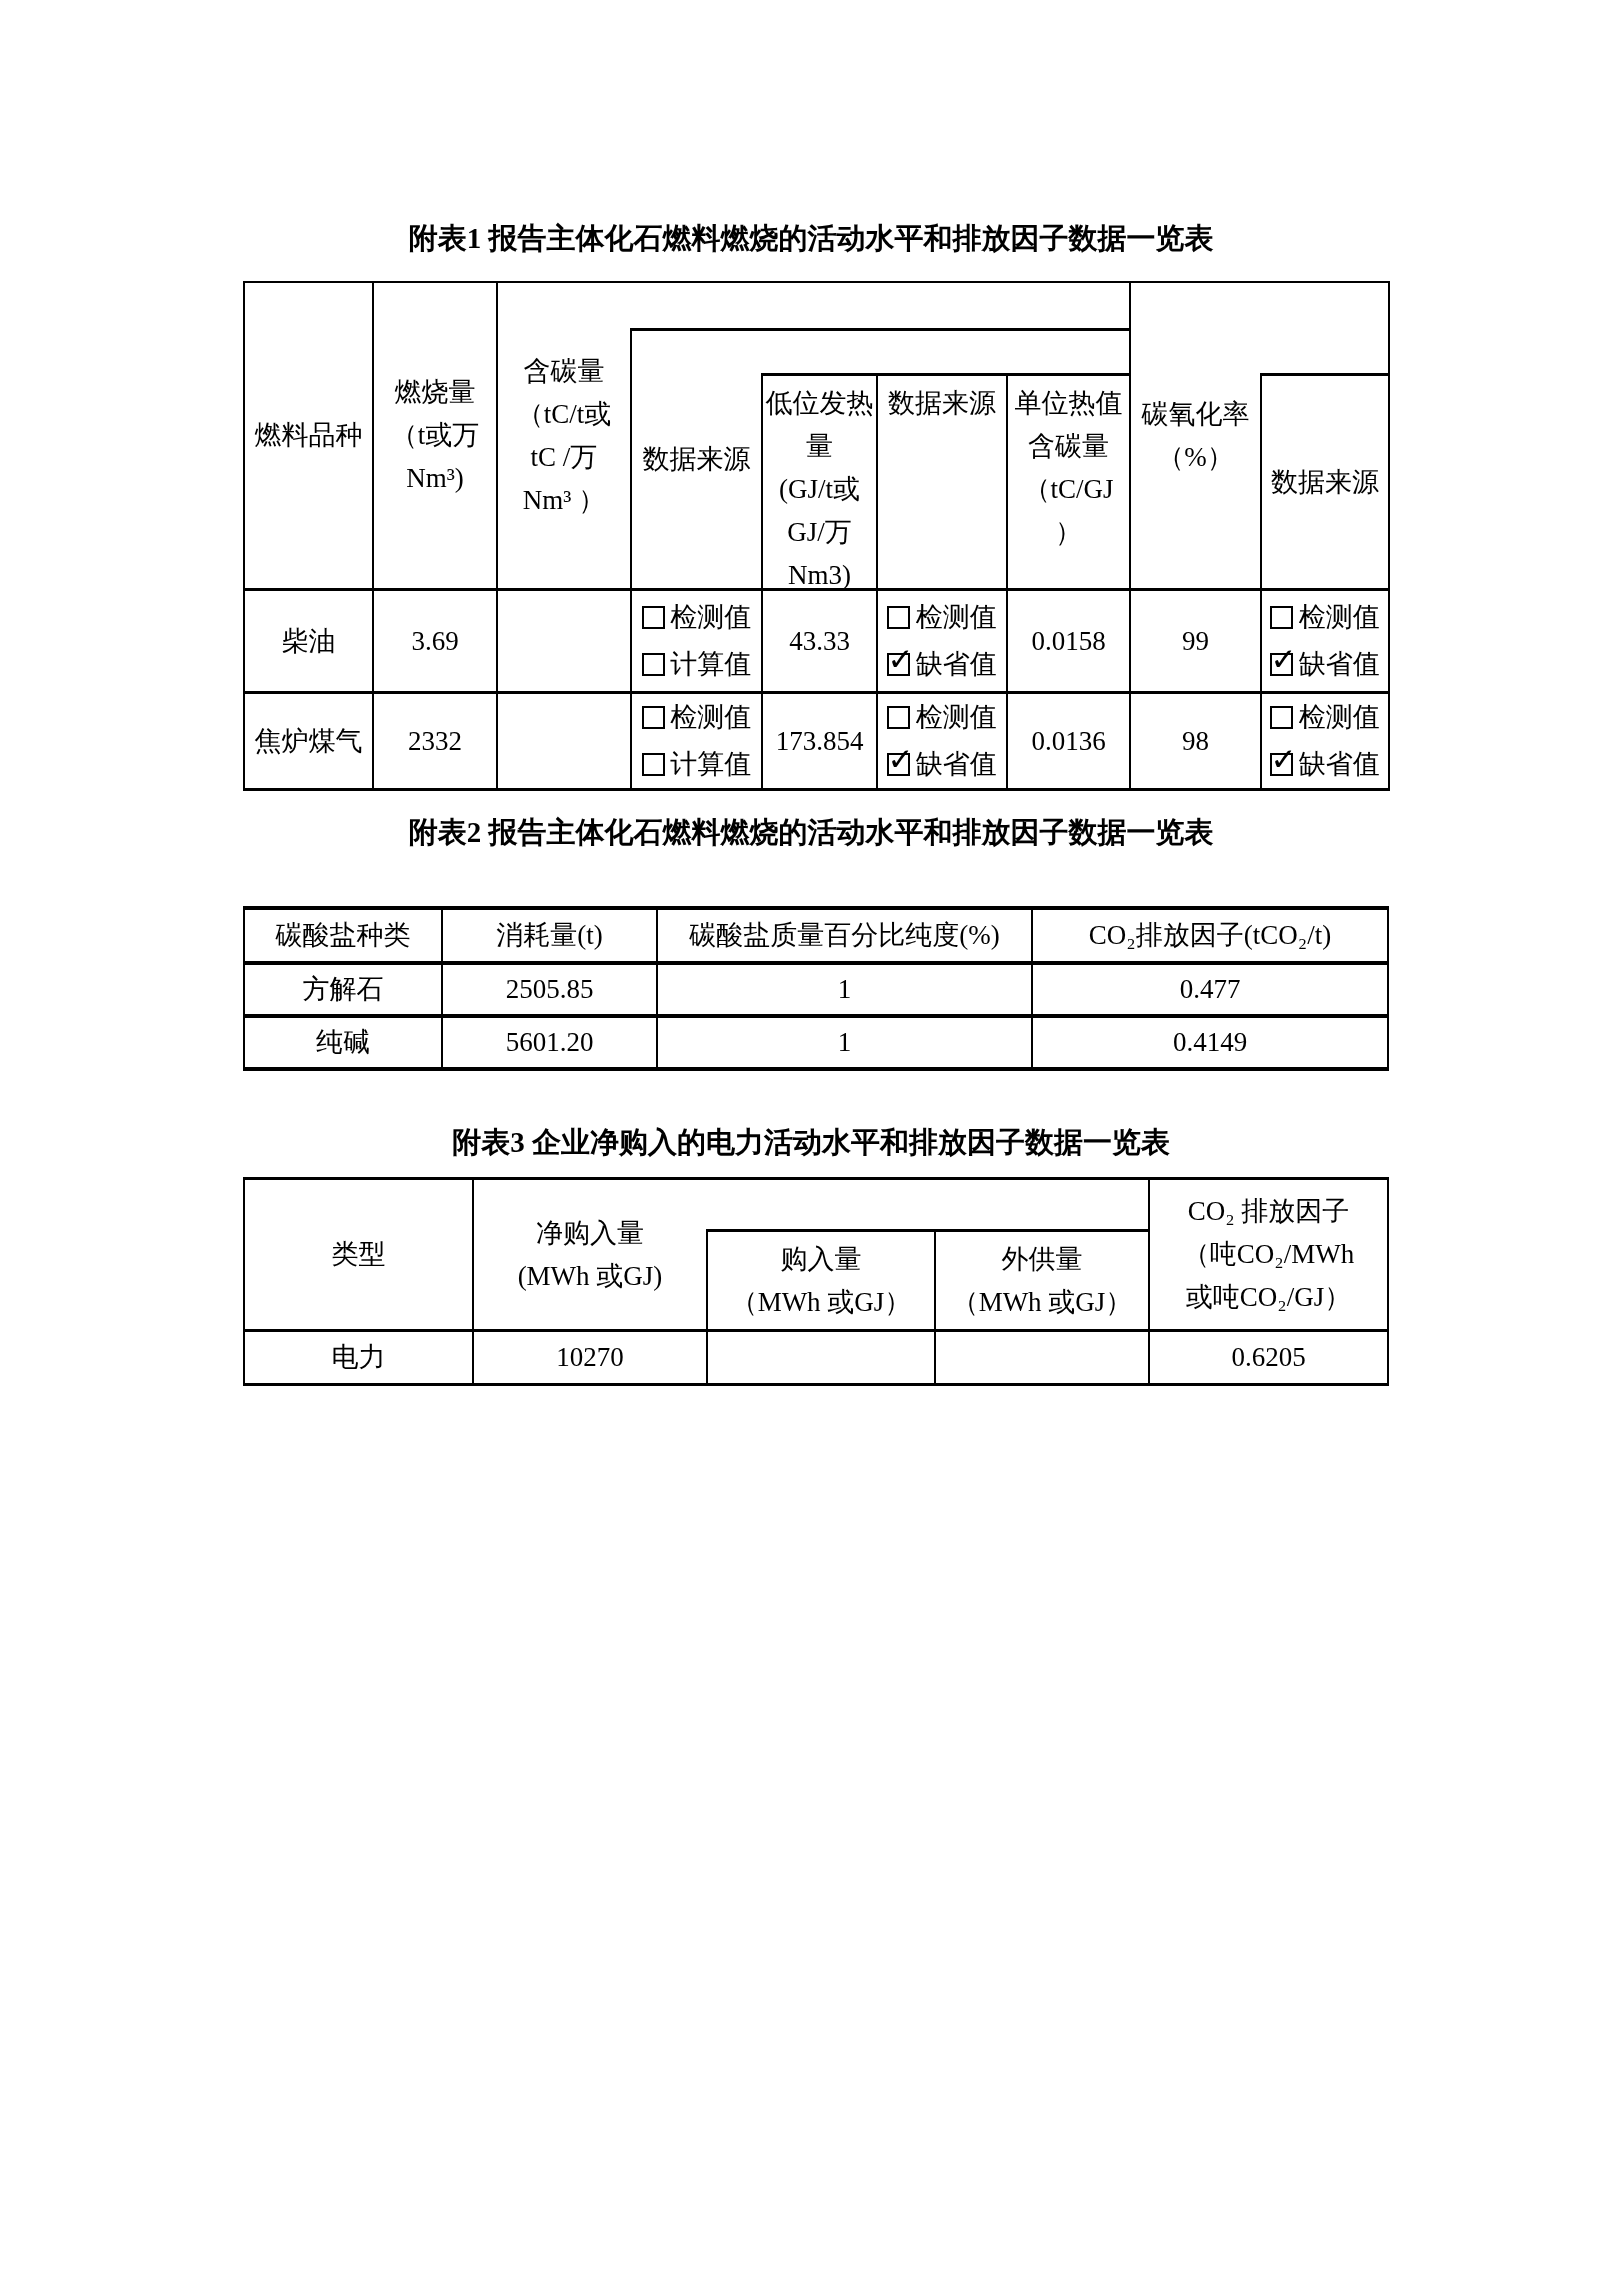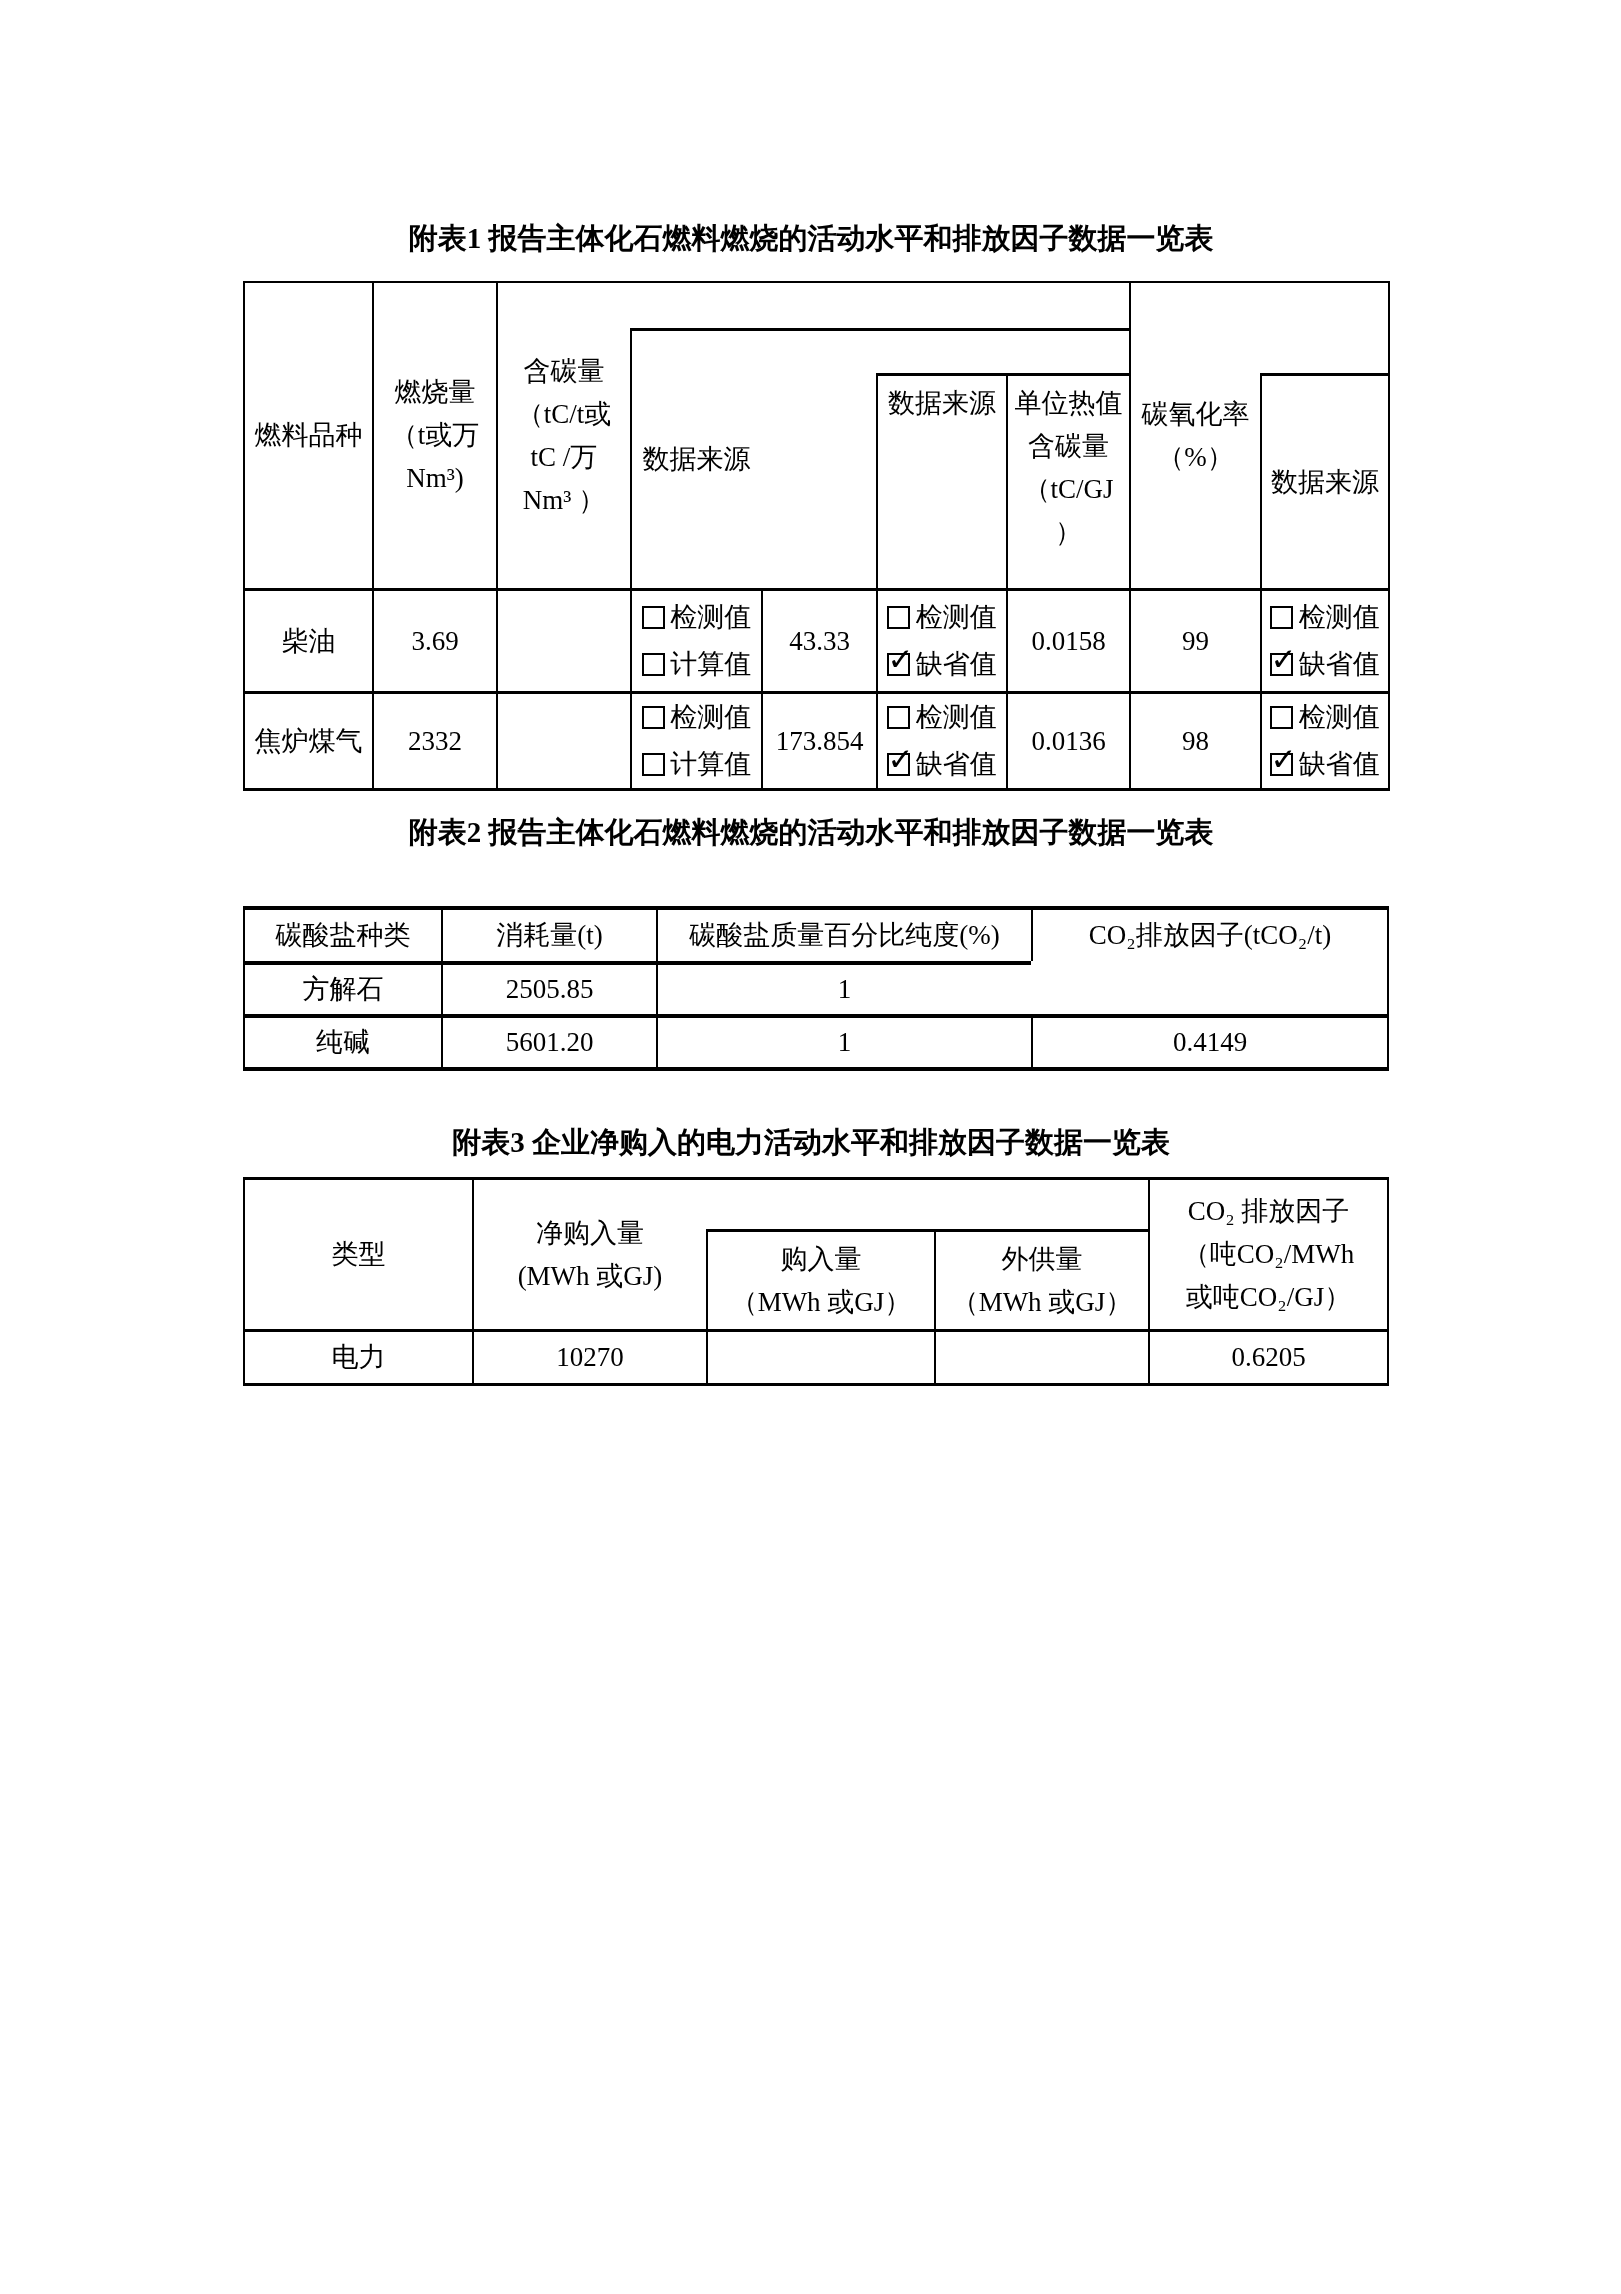--- a/index.html
+++ b/index.html
@@ -67,20 +67,25 @@
     <div class="cell pre bl" style="grid-area:1/2/4/3">燃烧量
 （t或万
 Nm³)</div>
     <div class="cell pre bl" style="grid-area:1/3/4/4">含碳量
 （tC/t或
 tC /万
 Nm³ ）</div>
     <div class="cell" style="grid-area:1/4/2/8"></div>
     <div class="cell bl bt" style="grid-area:2/4/4/5">数据来源</div>
     <div class="cell bt" style="grid-area:2/5/3/8"></div>
+    <div class="cell pre bl bt top" style="grid-area:3/5/4/6">低位发热
+量
+(GJ/t或
+GJ/万
+Nm3)</div>
     <div class="cell bl bt top" style="grid-area:3/6/4/7">数据来源</div>
     <div class="cell pre bl bt top" style="grid-area:3/7/4/8">单位热值
 含碳量
 （tC/GJ
 ）</div>
     <div class="cell pre bl" style="grid-area:1/8/4/9">碳氧化率
 （%）</div>
     <div class="cell" style="grid-area:1/9/3/10"></div>
     <div class="cell bl bt" style="grid-area:3/9/4/10">数据来源</div>
 
@@ -163,20 +168,21 @@
 
   <div class="tbl t2">
     <div class="cell" style="grid-area:1/1/2/2">碳酸盐种类</div>
     <div class="cell bl" style="grid-area:1/2/2/3">消耗量(t)</div>
     <div class="cell bl" style="grid-area:1/3/2/4">碳酸盐质量百分比纯度(%)</div>
     <div class="cell bl" style="grid-area:1/4/2/5">CO₂排放因子(tCO₂/t)</div>
 
     <div class="cell bt" style="grid-area:2/1/3/2">方解石</div>
     <div class="cell bl bt" style="grid-area:2/2/3/3">2505.85</div>
     <div class="cell bl bt" style="grid-area:2/3/3/4">1</div>
+    <div class="cell bl bt" style="grid-area:2/4/3/5">0.477</div>
 
     <div class="cell bt" style="grid-area:3/1/4/2">纯碱</div>
     <div class="cell bl bt" style="grid-area:3/2/4/3">5601.20</div>
     <div class="cell bl bt" style="grid-area:3/3/4/4">1</div>
     <div class="cell bl bt" style="grid-area:3/4/4/5">0.4149</div>
   </div>
 
   <h1 class="title" style="top:1122px">附表3 企业净购入的电力活动水平和排放因子数据一览表</h1>
 
   <div class="tbl t3">

